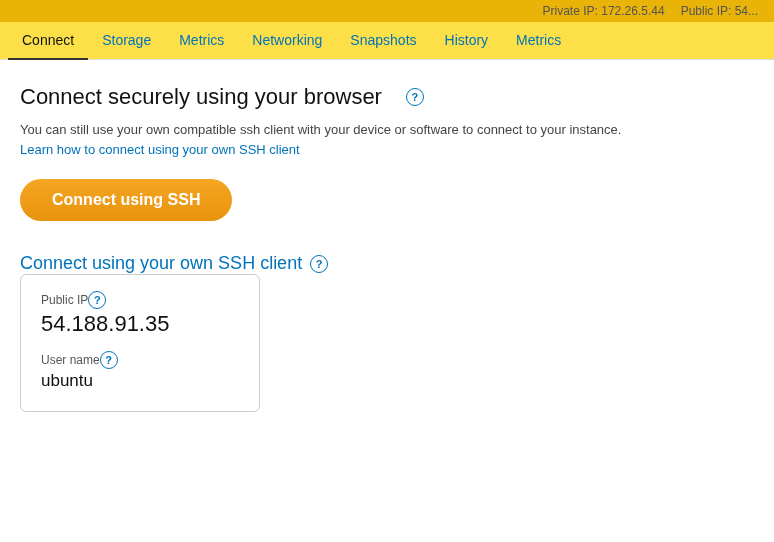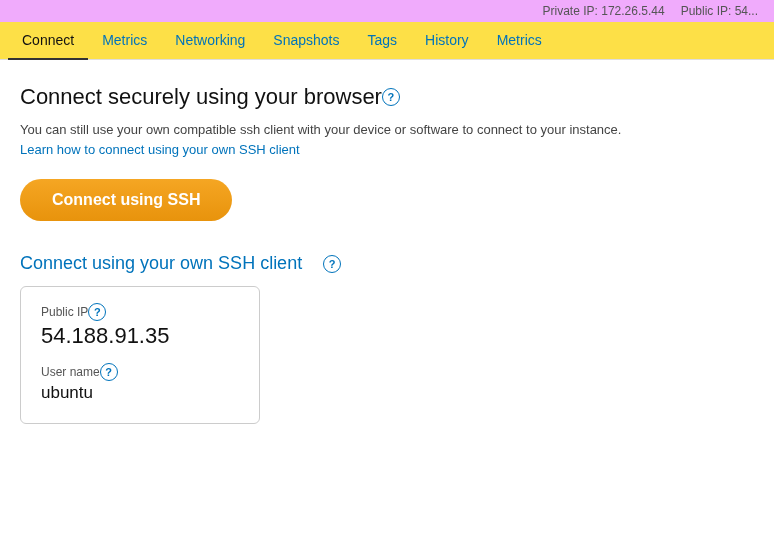--- a/index.html
+++ b/index.html
@@ -13,21 +13,21 @@
       overflow-x: hidden;
     }
 
     
     .ip-bar {
       display: flex;
       justify-content: flex-end;
       padding: 4px 16px;
       font-size: 12px;
       color: #555;
-      background: #f0abfc;
+      background: #eab308;
     }
     .ip-bar span {
       margin-left: 16px;
     }
 
     
     .tab-nav {
       display: flex;
       align-items: center;
       border-bottom: 1px solid #ddd;
@@ -56,21 +56,21 @@
     }
 
     
     .section-heading {
       font-size: 22px;
       font-weight: 400;
       color: #111;
       margin-bottom: 10px;
       display: flex;
       align-items: center;
-      gap: 0;
+      gap: 24px;
     }
 
     .help-icon {
       display: inline-flex;
       align-items: center;
       justify-content: center;
       width: 18px;
       height: 18px;
       border: 1.5px solid #0073bb;
       border-radius: 50%;
@@ -113,22 +113,22 @@
       margin-bottom: 16px;
     }
 
     
     .ssh-client-heading {
       font-size: 18px;
       font-weight: 400;
       color: #0073bb;
       display: flex;
       align-items: center;
-      gap: 21px;
-      margin-bottom: 12px;
+      gap: 8px;
+      margin-bottom: 0;
     }
 
     .connect-desc {
       font-size: 13px;
       color: #444;
       margin-bottom: 16px;
     }
 
     
     .ip-card {
@@ -164,24 +164,24 @@
 </head>
 <body>
 
 <div class="ip-bar">
   <span>Private IP: 172.26.5.44</span>
   <span>Public IP: 54...</span>
 </div>
 
 <nav class="tab-nav">
   <a class="tab-item active">Connect</a>
+  <a class="tab-item">Storage</a>
   <a class="tab-item">Metrics</a>
   <a class="tab-item">Networking</a>
   <a class="tab-item">Snapshots</a>
-  <a class="tab-item">Tags</a>
   <a class="tab-item">History</a>
   <a class="tab-item">Metrics</a>
 </nav>
 
 <div class="main-content">
 
   
   <h1 class="section-heading">
     <span>Connect securely using your browser</span>
     <span class="help-icon">?</span>

